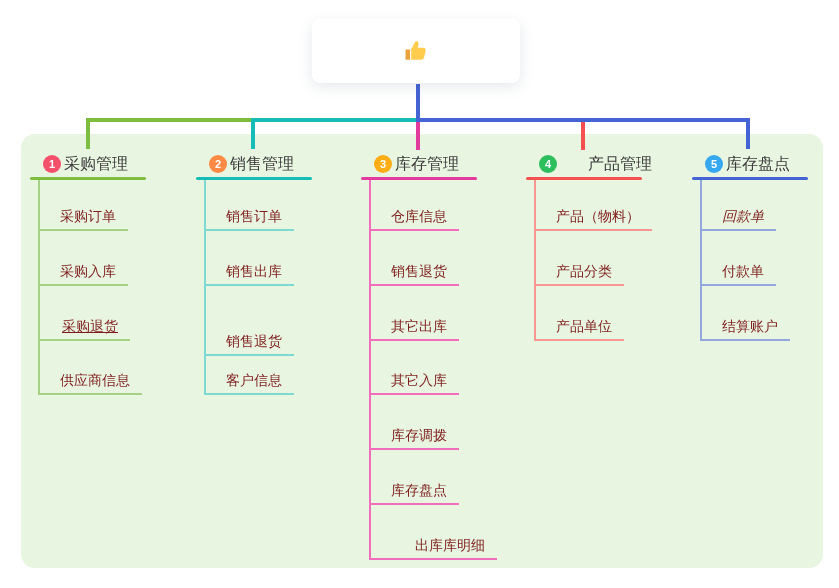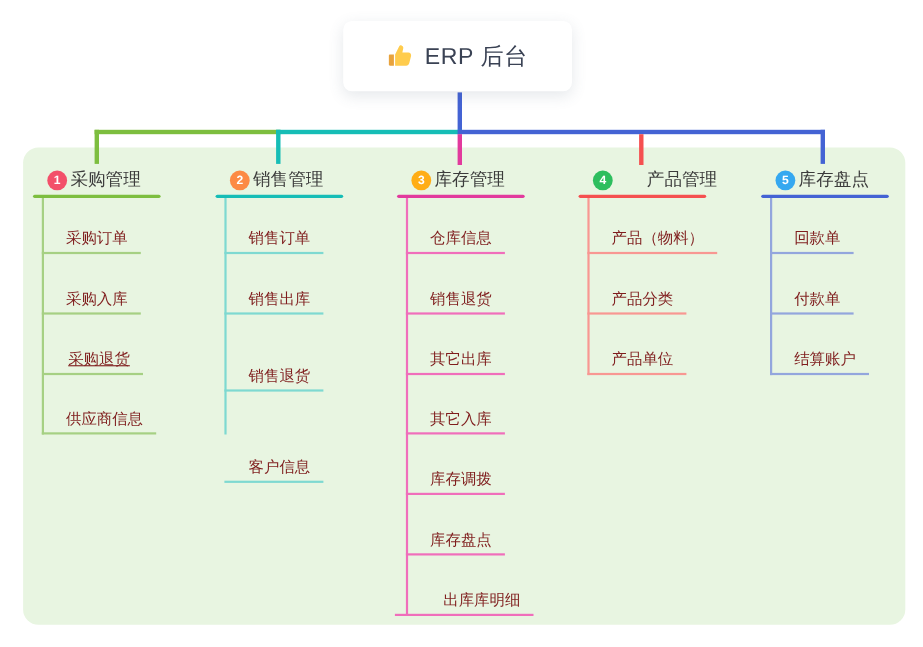--- a/index.html
+++ b/index.html
@@ -97,60 +97,59 @@
       <div class="vline" style="left: 746px; top: 118px; width: 4px; height: 31px; background: rgb(68, 99, 212);"></div>
     </div>
 
   <div class="root-node">
     <span style="display:inline-flex;">
       <svg width="24" height="24" viewBox="0 0 24 24" aria-hidden="true">
         <path d="M2.5 10.5h3.6v10.2H2.5c-.6 0-1-.4-1-1v-8.2c0-.6.4-1 1-1z" fill="#E8A33D"></path>
         <path d="M7.2 20.7V10.6l3.6-7.3c.4-.8 1.3-1.2 2.2-1 1.1.3 1.8 1.4 1.6 2.5l-.8 4h5.4c1.7 0 2.9 1.6 2.5 3.2l-1.6 6.3c-.3 1.4-1.5 2.4-2.9 2.4H7.2z" fill="#FFCC4D"></path>
       </svg>
     </span>
-    <span class="root-title">ERP 后台</span>
   </div>
 
   <div id="branches">
       <div class="branch-badge" style="left: 43px; top: 155px; background: rgb(243, 80, 106);">1</div>
       <div class="branch-title" style="left: 64px; top: 154px;">采购管理</div>
       <div class="branch-underline" style="left: 30px; top: 177px; width: 116px; background: rgb(125, 190, 63);"></div>
       <div class="children-vline" style="left: 38px; top: 180px; height: 215px; background: rgb(166, 208, 131);"></div>
       <div class="child-topic" style="left: 38px; top: 207px; border-bottom-color: rgb(166, 208, 131);">采购订单</div>
       <div class="child-topic" style="left: 38px; top: 262px; border-bottom-color: rgb(166, 208, 131);">采购入库</div>
       <div class="child-topic" style="left: 40px; top: 317px; border-bottom-color: rgb(166, 208, 131); text-decoration: underline;">采购退货</div>
       <div class="child-topic" style="left: 38px; top: 371px; border-bottom-color: rgb(166, 208, 131);">供应商信息</div>
       <div class="branch-badge" style="left: 209px; top: 155px; background: rgb(252, 138, 68);">2</div>
       <div class="branch-title" style="left: 230px; top: 154px;">销售管理</div>
       <div class="branch-underline" style="left: 196px; top: 177px; width: 116px; background: rgb(22, 189, 182);"></div>
       <div class="children-vline" style="left: 204px; top: 180px; height: 215px; background: rgb(126, 217, 209);"></div>
       <div class="child-topic" style="left: 204px; top: 207px; border-bottom-color: rgb(126, 217, 209);">销售订单</div>
       <div class="child-topic" style="left: 204px; top: 262px; border-bottom-color: rgb(126, 217, 209);">销售出库</div>
       <div class="child-topic" style="left: 204px; top: 332px; border-bottom-color: rgb(126, 217, 209);">销售退货</div>
-      <div class="child-topic" style="left: 204px; top: 371px; border-bottom-color: rgb(126, 217, 209); margin-top: 44px;">客户信息</div>
+      <div class="child-topic" style="left: 204px; top: 371px; border-bottom-color: rgb(126, 217, 209);">客户信息</div>
       <div class="branch-badge" style="left: 374px; top: 155px; background: rgb(255, 173, 21);">3</div>
       <div class="branch-title" style="left: 395px; top: 154px;">库存管理</div>
       <div class="branch-underline" style="left: 361px; top: 177px; width: 116px; background: rgb(226, 58, 157);"></div>
       <div class="children-vline" style="left: 369px; top: 180px; height: 380px; background: rgb(240, 110, 187);"></div>
       <div class="child-topic" style="left: 369px; top: 207px; border-bottom-color: rgb(240, 110, 187);">仓库信息</div>
       <div class="child-topic" style="left: 369px; top: 262px; border-bottom-color: rgb(240, 110, 187);">销售退货</div>
       <div class="child-topic" style="left: 369px; top: 317px; border-bottom-color: rgb(240, 110, 187);">其它出库</div>
       <div class="child-topic" style="left: 369px; top: 371px; border-bottom-color: rgb(240, 110, 187);">其它入库</div>
       <div class="child-topic" style="left: 369px; top: 426px; border-bottom-color: rgb(240, 110, 187);">库存调拨</div>
       <div class="child-topic" style="left: 369px; top: 481px; border-bottom-color: rgb(240, 110, 187);">库存盘点</div>
-      <div class="child-topic" style="left: 359px; top: 536px; border-bottom-color: rgb(240, 110, 187); padding-left: 44px;">出库库明细</div>
+      <div class="child-topic" style="left: 371px; top: 536px; border-bottom-color: rgb(240, 110, 187); padding-left: 44px;">出库库明细</div>
       <div class="branch-badge" style="left: 539px; top: 155px; background: rgb(45, 190, 94);">4</div>
       <div class="branch-title" style="left: 588px; top: 154px;">产品管理</div>
       <div class="branch-underline" style="left: 526px; top: 177px; width: 116px; background: rgb(245, 80, 80);"></div>
       <div class="children-vline" style="left: 534px; top: 180px; height: 161px; background: rgb(248, 151, 146);"></div>
       <div class="child-topic" style="left: 534px; top: 207px; border-bottom-color: rgb(248, 151, 146);">产品（物料）</div>
       <div class="child-topic" style="left: 534px; top: 262px; border-bottom-color: rgb(248, 151, 146);">产品分类</div>
       <div class="child-topic" style="left: 534px; top: 317px; border-bottom-color: rgb(248, 151, 146);">产品单位</div>
       <div class="branch-badge" style="left: 705px; top: 155px; background: rgb(53, 168, 240);">5</div>
       <div class="branch-title" style="left: 726px; top: 154px;">库存盘点</div>
       <div class="branch-underline" style="left: 692px; top: 177px; width: 116px; background: rgb(68, 99, 212);"></div>
       <div class="children-vline" style="left: 700px; top: 180px; height: 161px; background: rgb(147, 166, 221);"></div>
-      <div class="child-topic" style="left: 700px; top: 207px; border-bottom-color: rgb(147, 166, 221);">回款单</div>
+      <div class="child-topic" style="left: 700px; top: 207px; border-bottom-color: rgb(147, 166, 221); font-style: italic;">回款单</div>
       <div class="child-topic" style="left: 700px; top: 262px; border-bottom-color: rgb(147, 166, 221);">付款单</div>
       <div class="child-topic" style="left: 700px; top: 317px; border-bottom-color: rgb(147, 166, 221);">结算账户</div>
     </div>
 
 </div>
 
 </body></html>

